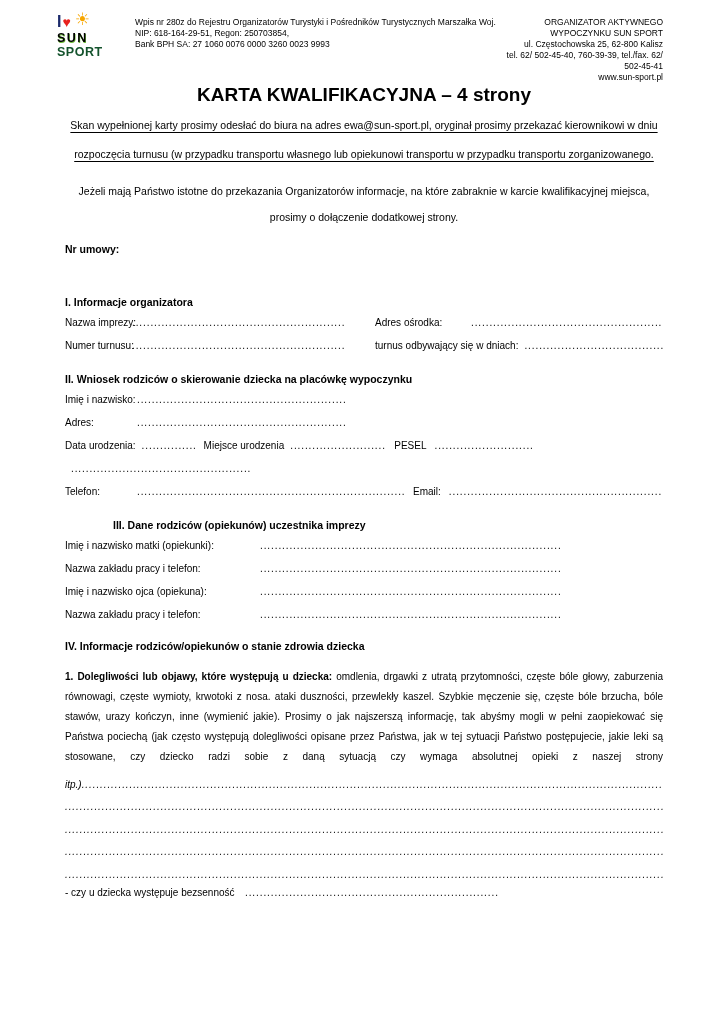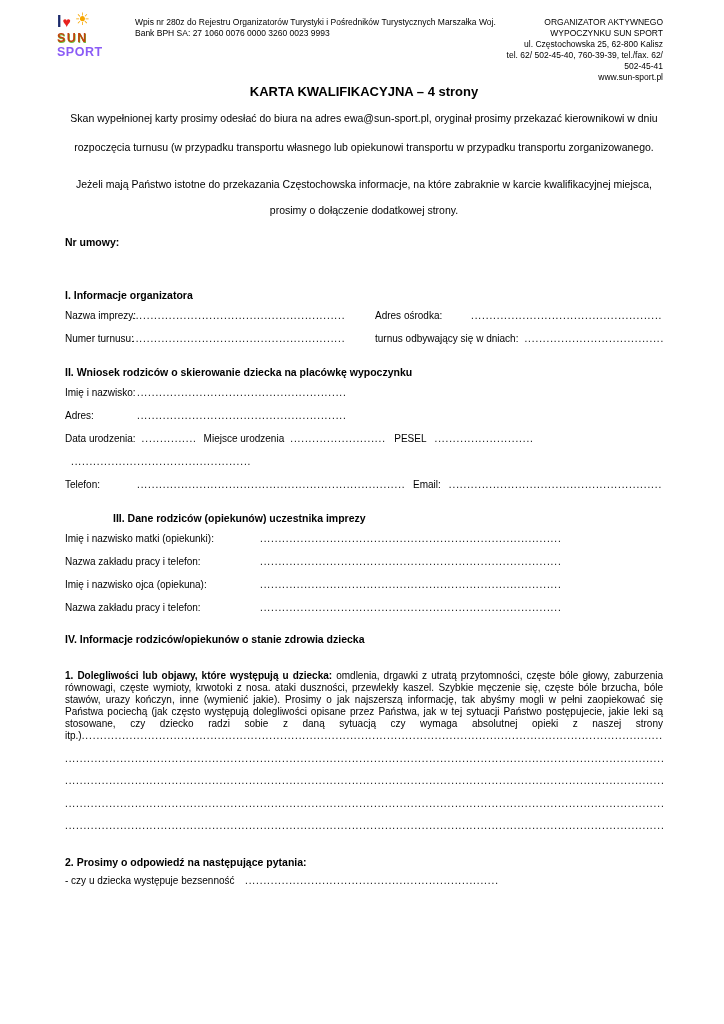--- a/index.html
+++ b/index.html
@@ -10,29 +10,29 @@
   }
   .page { padding:14px 61px 0 65px; }
 
   
   .header { display:flex; margin-left:-8px; height:52px; }
   .logo { width:64px; flex:none; line-height:1; }
   .logo-top { display:flex; align-items:flex-start; height:18px; }
   .logo-i { color:#1b2a6b; font-weight:bold; font-size:16px; }
   .logo-heart { color:#e8211d; font-size:14px; margin-left:1px; margin-top:1px; }
   .logo-sun { color:#f7a600; font-size:17px; margin-left:4px; margin-top:-3px; }
-  .logo-sun-word { color:#c2410c; font-weight:bold; font-size:12.5px; letter-spacing:1.5px; text-shadow:0.5px 0.5px 0 #6fbf3a; }
-  .logo-sport-word { color:#8b5cf6; font-weight:bold; font-size:12.5px; letter-spacing:0.5px; margin-top:1px; }
+  .logo-sun-word { color:#000000; font-weight:bold; font-size:12.5px; letter-spacing:1.5px; text-shadow:0.5px 0.5px 0 #6fbf3a; }
+  .logo-sport-word { color:#14532d; font-weight:bold; font-size:12.5px; letter-spacing:0.5px; margin-top:1px; }
   .reg-info { margin-left:14px; font-size:8.5px; line-height:11px; padding-top:3px; }
   .org-info { flex:1; text-align:right; font-size:8.5px; line-height:11px; padding-top:3px; }
 
   
-  .title { text-align:center; font-weight:bold; font-size:13px; margin-top:18px; }
+  .title { text-align:center; font-weight:bold; font-size:19px; margin-top:18px; }
   .notice { text-align:center; font-size:10.5px; line-height:29px; margin-top:5px; }
-  .notice .u { text-underline-offset:3px; }
+  .notice .u { text-decoration:underline; text-underline-offset:3px; }
   .centered-para { text-align:center; font-size:10.5px; line-height:26px; margin-top:9px; }
   .bold { font-weight:bold; }
   .contract { margin-top:13px; font-size:10.5px; }
 
   
   .heading { font-weight:bold; font-size:10.5px; }
   .h1m { margin-top:41px; }
   .h2m { margin-top:10px; }
   .h3m { margin-top:10px;padding-left:48px; }
   .h4m { margin-top:8px; }
@@ -43,60 +43,61 @@
   .flex1 { flex:1 1 0; min-width:0; }
   .w67 { width:67px; } .w72 { width:72px; } .w195 { width:195px; } .w172 { width:172px; }
   .mw90 { min-width:90px; padding-right:6px; }
   .dw213 { width:213px; } .dw208 { width:208px; } .dw54 { width:54px; }
   .dw96 { width:96px; } .dw100 { width:100px; } .dw268 { width:268px; }
   .dw300 { width:300px; } .dw253 { width:253px; } .dw180 { width:180px; }
   .gap30 { width:30px; flex:none; }
   .ml6 { margin-left:6px; } .ml8 { margin-left:8px; } .mr8 { margin-right:8px; }
 
   
-  .justified { text-align:justify; text-align-last:justify; line-height:12px; margin-top:25px; }
-  .dotline { height:22.5px; display:flex; align-items:flex-start; }
+  .justified { text-align:justify; text-align-last:justify; line-height:20px; margin-top:15px; }
+  .dotline { height:22.5px; display:flex; align-items:flex-end;font-style:italic; }
   .q2 { margin-top:13px; }
   .lastrow { margin-top:7px;gap:8px; }
 </style>
 </head>
 <body>
 
 <div class="page">
 
   <div class="header">
     <div class="logo">
       <div class="logo-top">
         <span class="logo-i">I</span>
         <span class="logo-heart">♥</span>
         <span class="logo-sun">☀</span>
       </div>
       <div class="logo-sun-word">SUN</div>
       <div class="logo-sport-word">SPORT</div>
     </div>
     <div class="reg-info">
       <div>Wpis nr 280z do Rejestru Organizatorów Turystyki i Pośredników Turystycznych Marszałka Woj.</div>
+      <div>NIP: 618-164-29-51, Regon: 250703854,</div>
       <div>Bank BPH SA: 27 1060 0076 0000 3260 0023 9993</div>
     </div>
     <div class="org-info">
       <div>ORGANIZATOR AKTYWNEGO WYPOCZYNKU  SUN SPORT</div>
       <div>ul. Częstochowska 25, 62-800 Kalisz</div>
       <div>tel. 62/ 502-45-40, 760-39-39, tel./fax. 62/ 502-45-41</div>
       <div>www.sun-sport.pl</div>
     </div>
   </div>
 
   <div class="title">KARTA KWALIFIKACYJNA – 4 strony</div>
 
   <div class="notice">
     <div><span class="u">Skan wypełnionej karty prosimy odesłać do biura na adres ewa@sun-sport.pl, oryginał prosimy przekazać kierownikowi w dniu</span></div>
     <div><span class="u">rozpoczęcia turnusu (w przypadku transportu własnego lub opiekunowi transportu w przypadku transportu zorganizowanego.</span></div>
   </div>
 
-  <div class="centered-para">Jeżeli mają Państwo istotne do przekazania Częstochowska informacje, na które zabraknie w karcie kwalifikacyjnej miejsca, prosimy o dołączenie dodatkowej strony.</div>
+  <div class="centered-para">Jeżeli mają Państwo istotne do przekazania Organizatorów informacje, na które zabraknie w karcie kwalifikacyjnej miejsca, prosimy o dołączenie dodatkowej strony.</div>
 
   <div class="contract bold">Nr umowy:</div>
 
   <div class="heading h1m">I. Informacje organizatora</div>
   <div class="rows">
     <div class="row">
       <span class="lbl w67">Nazwa imprezy:</span>
       <span class="dots dw213">........................................................................................................................................................................................................................................................</span>
       <span class="gap30"></span>
       <span class="lbl mw90">Adres ośrodka:</span>
@@ -174,19 +175,18 @@
   <div class="dotline">
     <span class="dots flex1">........................................................................................................................................................................................................................................................</span>
   </div>
   <div class="dotline">
     <span class="dots flex1">........................................................................................................................................................................................................................................................</span>
   </div>
   <div class="dotline">
     <span class="dots flex1">........................................................................................................................................................................................................................................................</span>
   </div>
 
-  <div class="heading q2">2. Prosimy o odpowiedź na następujące pytania:</div>
   <div class="row lastrow">
     <span class="lbl w172">- czy u dziecka występuje bezsenność</span>
     <span class="dots dw253">........................................................................................................................................................................................................................................................</span>
   </div>
 
 </div>
 
 </body></html>

